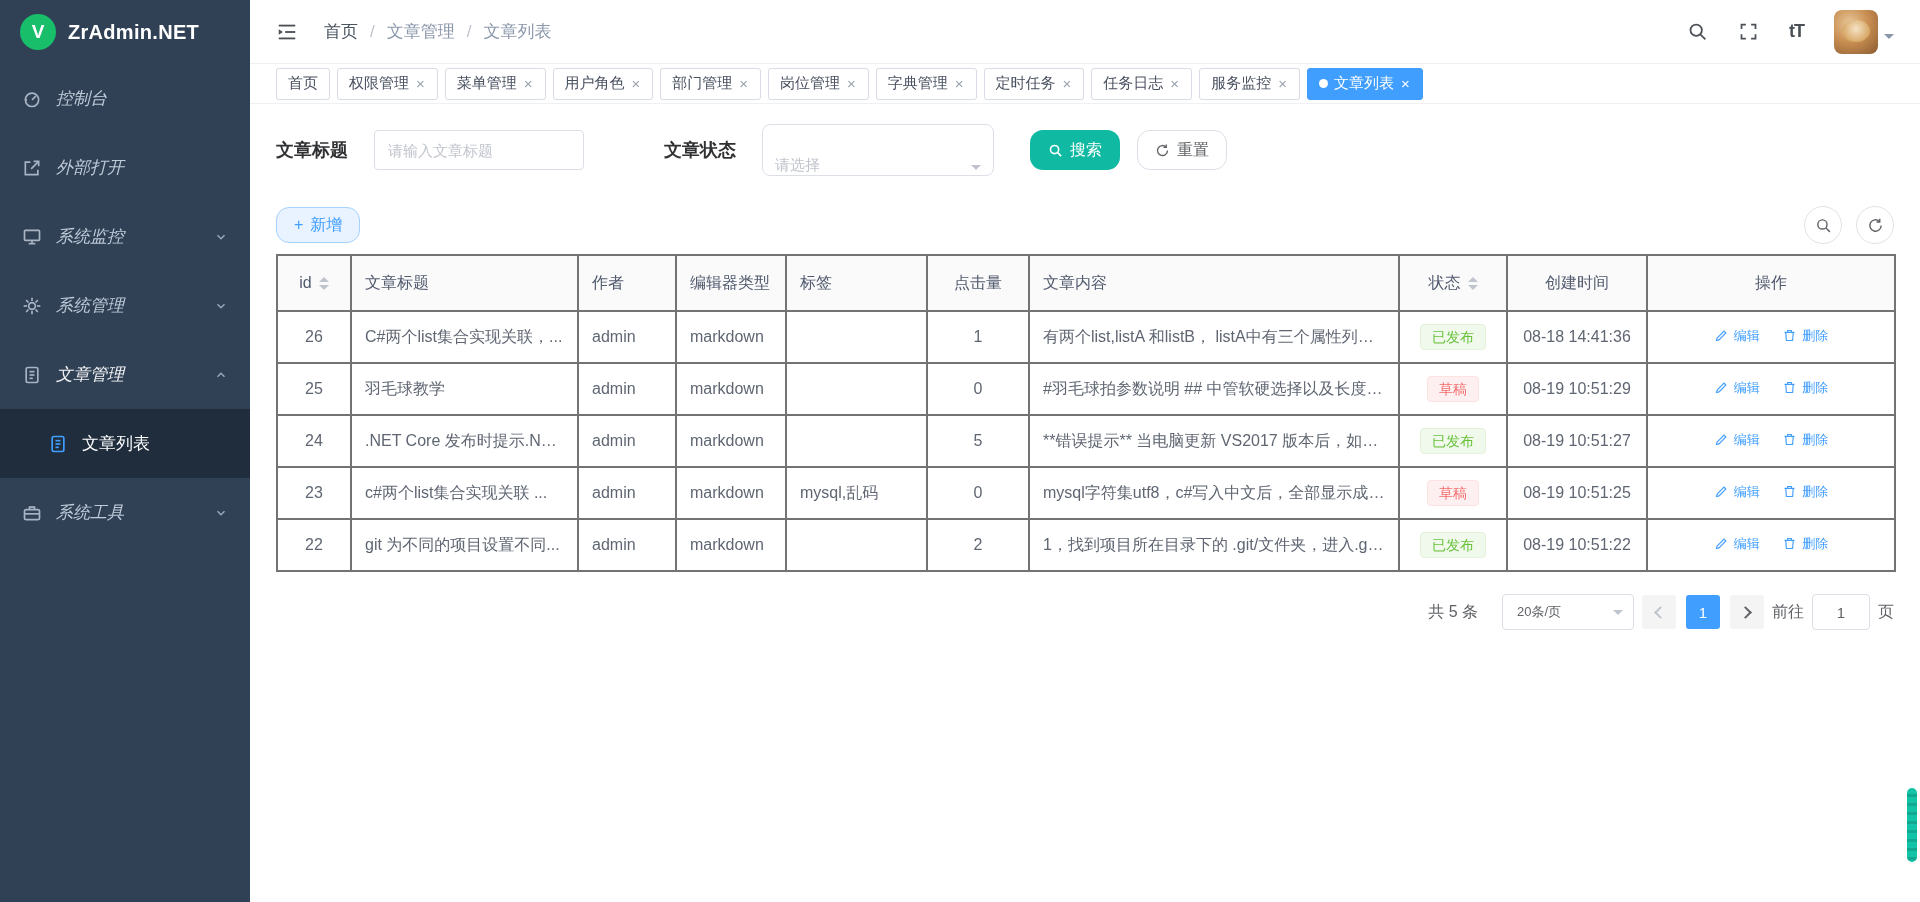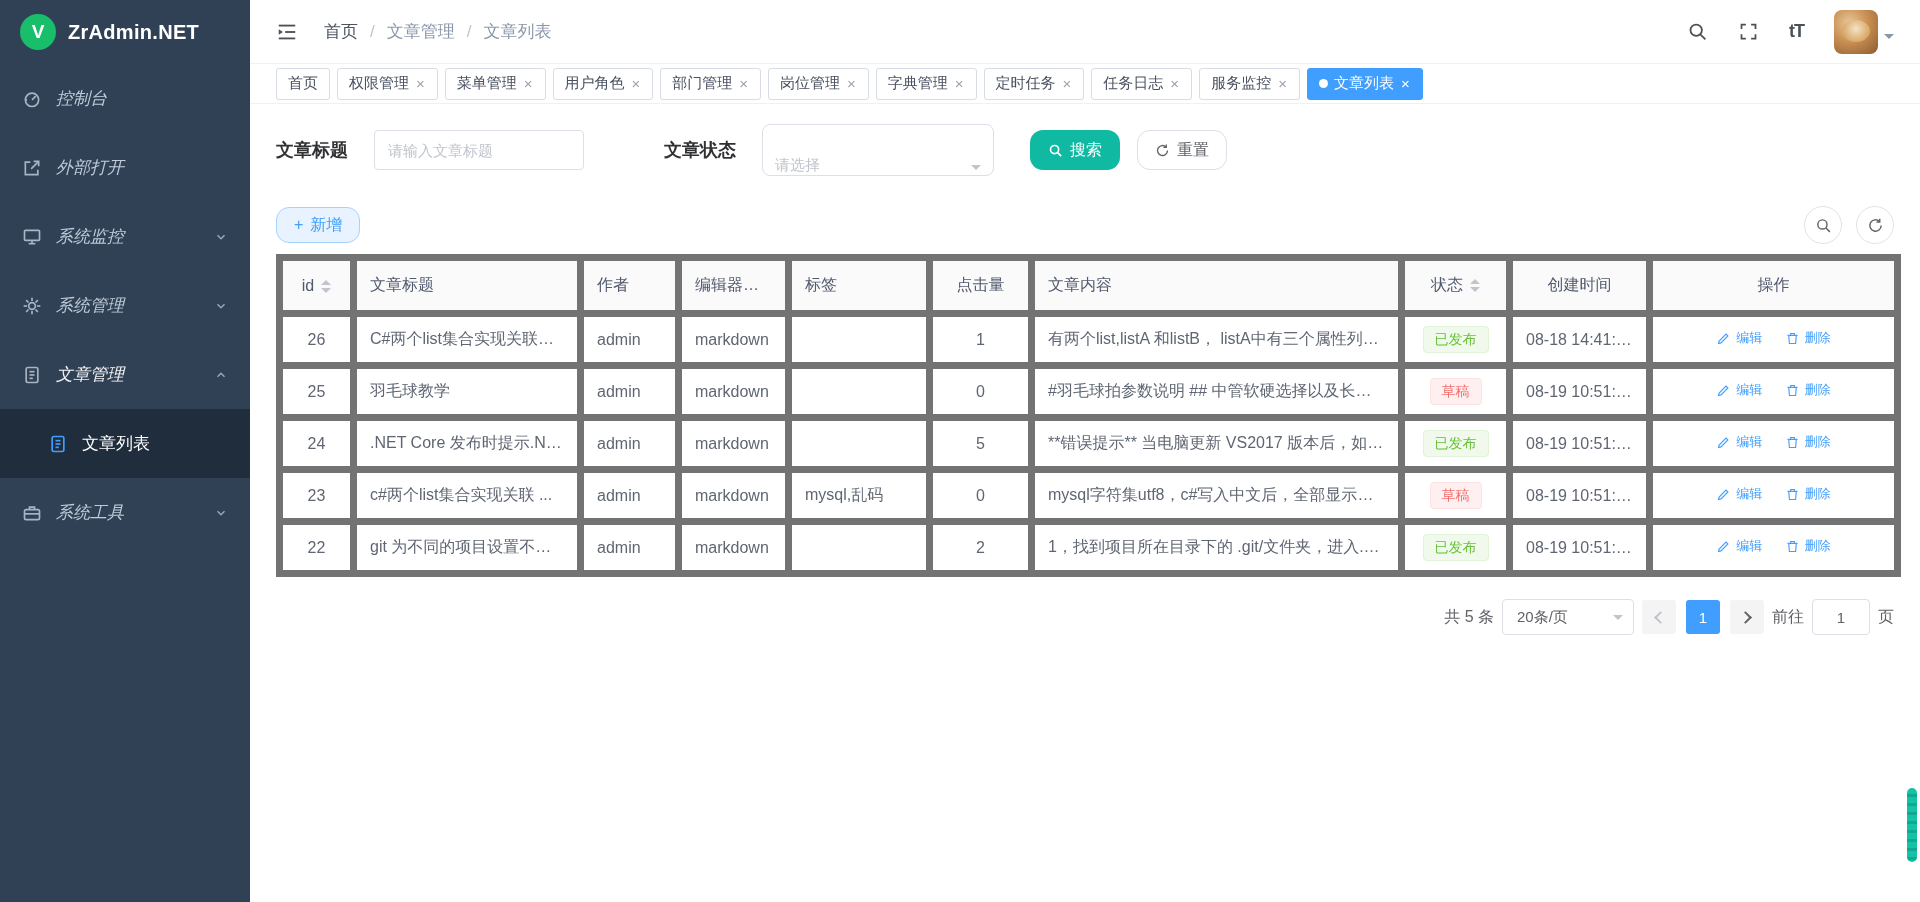--- a/index.html
+++ b/index.html
@@ -71,39 +71,39 @@
 
   .toolbar-row { display:flex; align-items:center; justify-content:space-between; margin-top:30px; margin-bottom:10px; }
   .btn-add { height:36px; background:#e8f3ff; border:1px solid #a6d2ff; color:#409eff; padding:0 17px; font-size:16px; }
   .circle-group { display:flex; gap:14px; }
   .circle-btn { width:38px; height:38px; border-radius:50%; border:1px solid #e0e3e8; background:#fff;
     display:flex; align-items:center; justify-content:center; color:#606266; cursor:pointer; }
   .circle-btn svg { width:17px; height:17px; }
 
   
   table { width:100%; border-collapse:collapse; table-layout:fixed; font-size:16px; }
-  th, td { border:7px solid #737373; height:52px; padding:0 13px; overflow:hidden; white-space:nowrap; text-overflow:ellipsis; }
+  th, td { border:2px solid #737373; height:52px; padding:0 13px; overflow:hidden; white-space:nowrap; text-overflow:ellipsis; }
   thead th { height:56px; background:#fafafa; color:#515a6e; font-weight:500; text-align:left; }
   td { color:#5f6672; }
   .col-center { text-align:center; }
   .sort-wrap { display:inline-flex; flex-direction:column; vertical-align:middle; margin-left:7px; cursor:pointer; }
   .sort-caret { width:0; height:0; border:5px solid transparent; display:block; }
   .sort-caret.up { border-bottom-color:#c0c4cc; border-top-width:0; margin-bottom:3px; }
   .sort-caret.down { border-top-color:#c0c4cc; border-bottom-width:0; }
   .badge { display:inline-block; padding:4px 11px; border-radius:4px; font-size:14px; line-height:1.2; }
   .badge.green { color:#67c23a; background:#f0f9eb; border:1px solid #e1f3d8; }
   .badge.red { color:#f56c6c; background:#fef0f0; border:1px solid #fde2e2; }
   .op-link { display:inline-flex; align-items:center; gap:5px; color:#409eff; font-size:13px; cursor:pointer; }
   .op-link + .op-link { margin-left:18px; }
   .op-link svg { width:15px; height:15px; }
 
   
   .pagination { display:flex; align-items:center; justify-content:flex-end; gap:8px; margin-top:22px; font-size:16px; color:#606266; }
   .page-size { width:132px; height:36px; border:1px solid #dcdfe6; border-radius:4px; padding:0 10px 0 14px;
-    display:flex; align-items:center; justify-content:space-between; cursor:pointer; font-size:15px; }
+    display:flex; align-items:center; justify-content:space-between; cursor:pointer; font-size:13px;margin-left:16px; }
   .pager { display:flex; align-items:center; gap:10px; }
   .pg-btn { width:34px; height:34px; border-radius:3px; background:#f4f4f5; display:flex; align-items:center; justify-content:center; cursor:pointer; }
   .pg-chev { width:9px; height:9px; border-left:2px solid #c0c4cc; border-bottom:2px solid #c0c4cc; }
   .pg-chev.left { transform:rotate(45deg); margin-left:3px; }
   .pg-chev.right { transform:rotate(225deg); margin-right:3px; border-color:#606266; }
   .pg-num { width:34px; height:34px; border-radius:3px; background:#409eff; color:#fff; font-size:15px;
     display:flex; align-items:center; justify-content:center; cursor:pointer; }
   .goto-input { width:58px; height:36px; border:1px solid #dcdfe6; border-radius:4px; text-align:center;
     font-size:15px; color:#606266; outline:none; font-family:inherit; }
 

